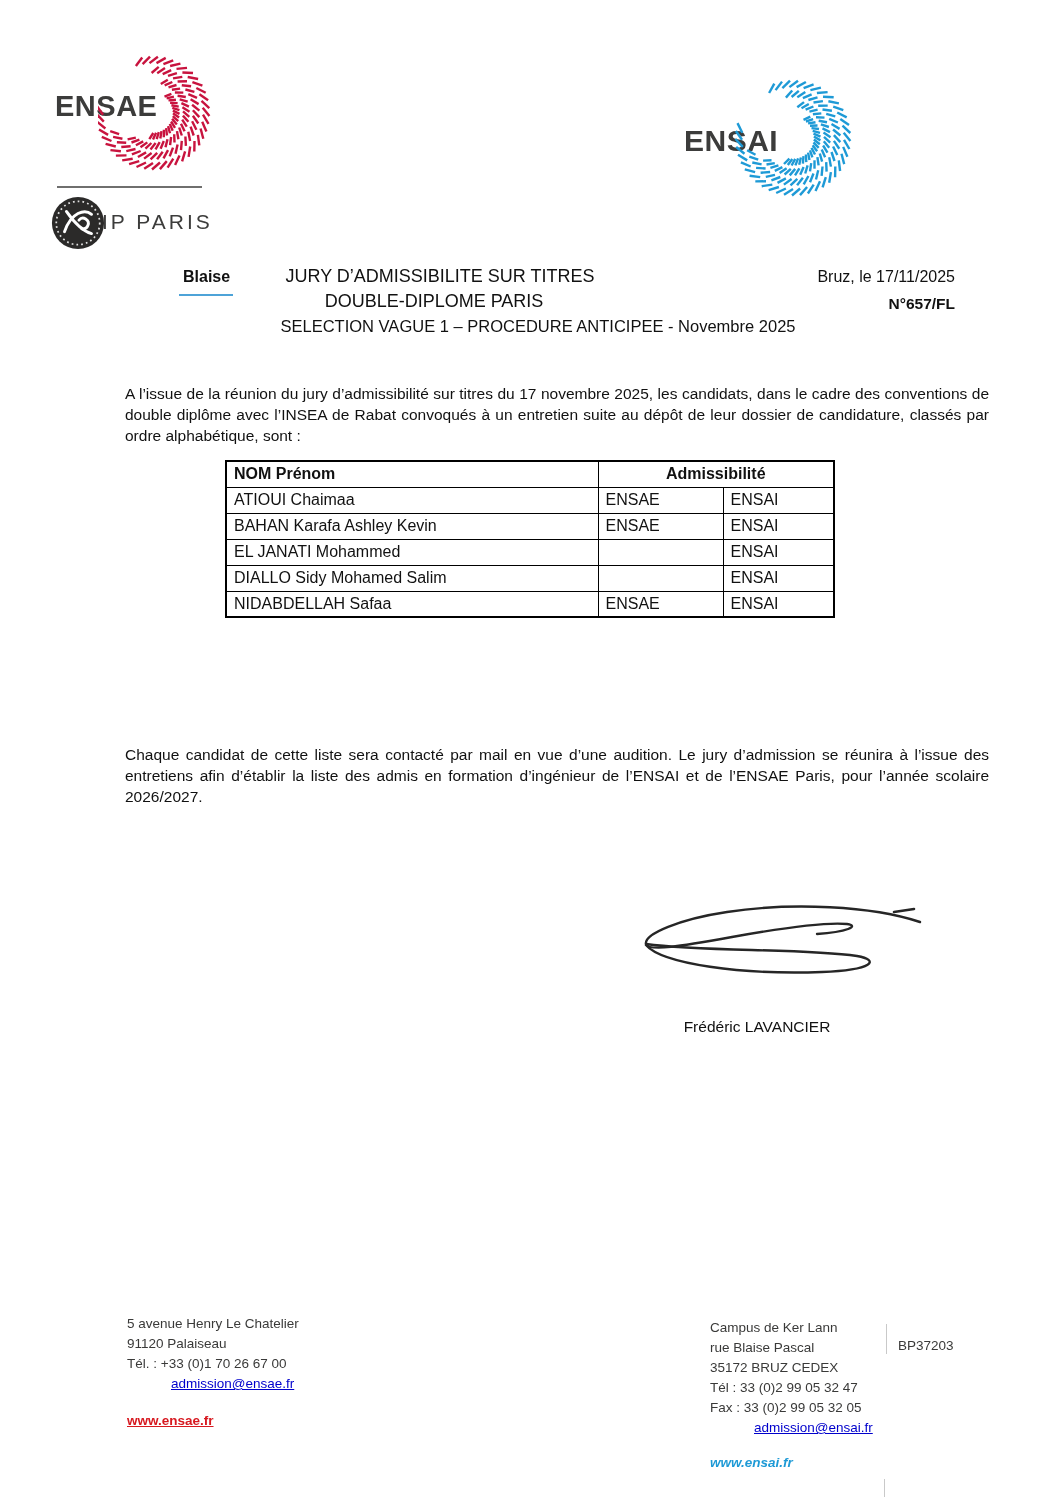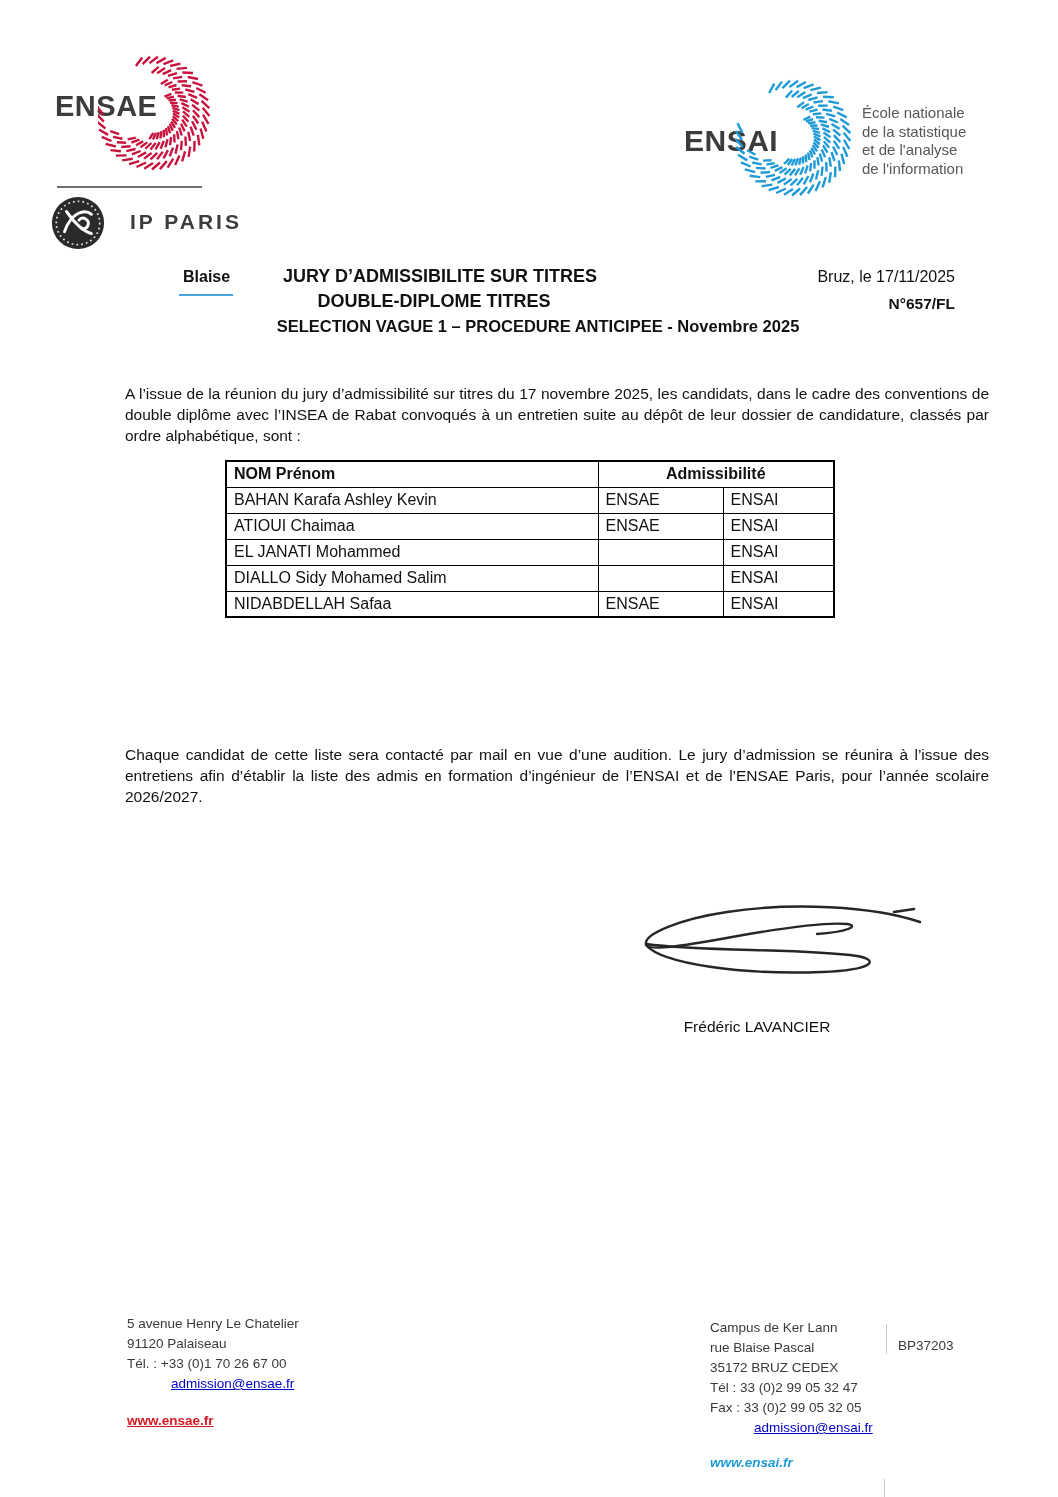--- a/index.html
+++ b/index.html
@@ -10,30 +10,30 @@
   html,body{background:#ffffff;}
   body{font-family:"Liberation Sans", sans-serif;color:var(--ink);}
   .page{position:relative;width:1058px;height:1497px;background:#ffffff;overflow:hidden;}
 
   
   .ensae-word{position:absolute;left:55px;top:90px;font-size:29px;font-weight:bold;color:var(--dark);letter-spacing:0.5px;}
   #ensae-fan{position:absolute;left:98px;top:46px;}
   .logo-divider{position:absolute;left:57px;top:186px;width:145px;height:2px;background:#6f6f6e;}
   .ip-paris{position:absolute;left:50px;top:195px;width:240px;height:60px;}
   .ip-emblem{position:absolute;left:0;top:0;}
-  .ip-label{position:absolute;left:80px;top:15px;font-size:21px;font-weight:bold;letter-spacing:3px;color:var(--dark);text-align:right;}
+  .ip-label{position:absolute;left:52px;top:15px;font-size:21px;font-weight:normal;letter-spacing:3px;color:var(--dark);text-align:right;}
 
   .ensai-word{position:absolute;left:684px;top:124px;font-size:30px;font-weight:bold;color:var(--dark);letter-spacing:0.5px;}
   #ensai-fan{position:absolute;left:733px;top:58px;}
   .ensai-tagline{position:absolute;left:862px;top:104px;font-size:15px;line-height:18.5px;color:#585756;}
 
   
   .objet{position:absolute;left:183px;top:268px;font-size:16px;font-weight:bold;}
   .objet-underline{position:absolute;left:179px;top:294px;width:54px;height:2px;background:var(--underline);}
-  .title-line{position:absolute;transform:translateX(-50%);font-weight:bold;white-space:nowrap;}
+  .title-line{position:absolute;transform:translateX(-50%);font-weight:normal;white-space:nowrap;}
   .title-1{left:440px;top:266px;font-size:18px;}
   .title-2{left:434px;top:291px;font-size:18px;}
   .title-3{left:538px;top:317px;font-size:16.5px;}
   .date-line{position:absolute;right:103px;top:268px;font-size:16px;}
   .ref-number{position:absolute;right:103px;top:295px;font-size:15.5px;font-weight:bold;}
 
   
   .para{position:absolute;left:125px;width:864px;font-size:15.5px;line-height:21px;text-align:justify;}
   .para-1{top:354px;margin-top:29px;}
   .para-2{top:744px;}
@@ -313,57 +313,51 @@
       <line x1="33.0" y1="123.3" x2="22.3" y2="123.4" stroke="#1e9ad6" stroke-width="2.4"></line>
       <line x1="27.2" y1="119.1" x2="16.6" y2="117.7" stroke="#1e9ad6" stroke-width="2.4"></line>
       <line x1="22.1" y1="114.1" x2="11.8" y2="111.3" stroke="#1e9ad6" stroke-width="2.4"></line>
       <line x1="17.7" y1="108.5" x2="7.9" y2="104.3" stroke="#1e9ad6" stroke-width="2.4"></line>
       <line x1="14.2" y1="102.4" x2="5.0" y2="96.8" stroke="#1e9ad6" stroke-width="2.4"></line>
       <line x1="11.5" y1="95.8" x2="3.2" y2="89.0" stroke="#1e9ad6" stroke-width="2.4"></line>
       <line x1="9.8" y1="88.9" x2="2.5" y2="81.0" stroke="#1e9ad6" stroke-width="2.4"></line>
       <line x1="9.0" y1="81.8" x2="2.9" y2="73.0" stroke="#1e9ad6" stroke-width="2.4"></line>
       <line x1="9.3" y1="74.7" x2="4.5" y2="65.1" stroke="#1e9ad6" stroke-width="2.4"></line>
     </svg>
-  <div class="ensai-tagline">
-      <div>École nationale</div>
-      <div>de la statistique</div>
-      <div>et de l'analyse</div>
-      <div>de l'information</div>
-    </div>
 
   <span class="objet">Blaise</span>
   <div class="objet-underline"></div>
   <div class="title-line title-1">JURY D’ADMISSIBILITE SUR TITRES</div>
-  <div class="title-line title-2">DOUBLE-DIPLOME TITRES</div>
+  <div class="title-line title-2">DOUBLE-DIPLOME PARIS</div>
   <div class="title-line title-3">SELECTION VAGUE 1 – PROCEDURE ANTICIPEE - Novembre 2025</div>
   <div class="date-line">Bruz, le 17/11/2025</div>
   <div class="ref-number">N°657/FL</div>
 
   <div class="para para-1">A l’issue de la réunion du jury d’admissibilité sur titres du 17 novembre 2025, les candidats, dans le cadre des conventions de double diplôme avec l’INSEA de Rabat convoqués à un entretien suite au dépôt de leur dossier de candidature, classés par ordre alphabétique, sont :</div>
 
   <table class="candidates">
     <colgroup>
       <col class="col-name">
         <col class="col-ensae">
         <col class="col-ensai">
     </colgroup>
     <thead>
       <tr>
         <th>NOM Prénom</th>
         <th class="adm" colspan="2">Admissibilité</th>
       </tr>
     </thead>
     <tbody>
         <tr>
-          <td>BAHAN Karafa Ashley Kevin</td>
+          <td>ATIOUI Chaimaa</td>
           <td>ENSAE</td>
           <td>ENSAI</td>
         </tr>
         <tr>
-          <td>ATIOUI Chaimaa</td>
+          <td>BAHAN Karafa Ashley Kevin</td>
           <td>ENSAE</td>
           <td>ENSAI</td>
         </tr>
         <tr>
           <td>EL JANATI Mohammed</td>
           <td></td>
           <td>ENSAI</td>
         </tr>
         <tr>
           <td>DIALLO Sidy Mohamed Salim</td>

